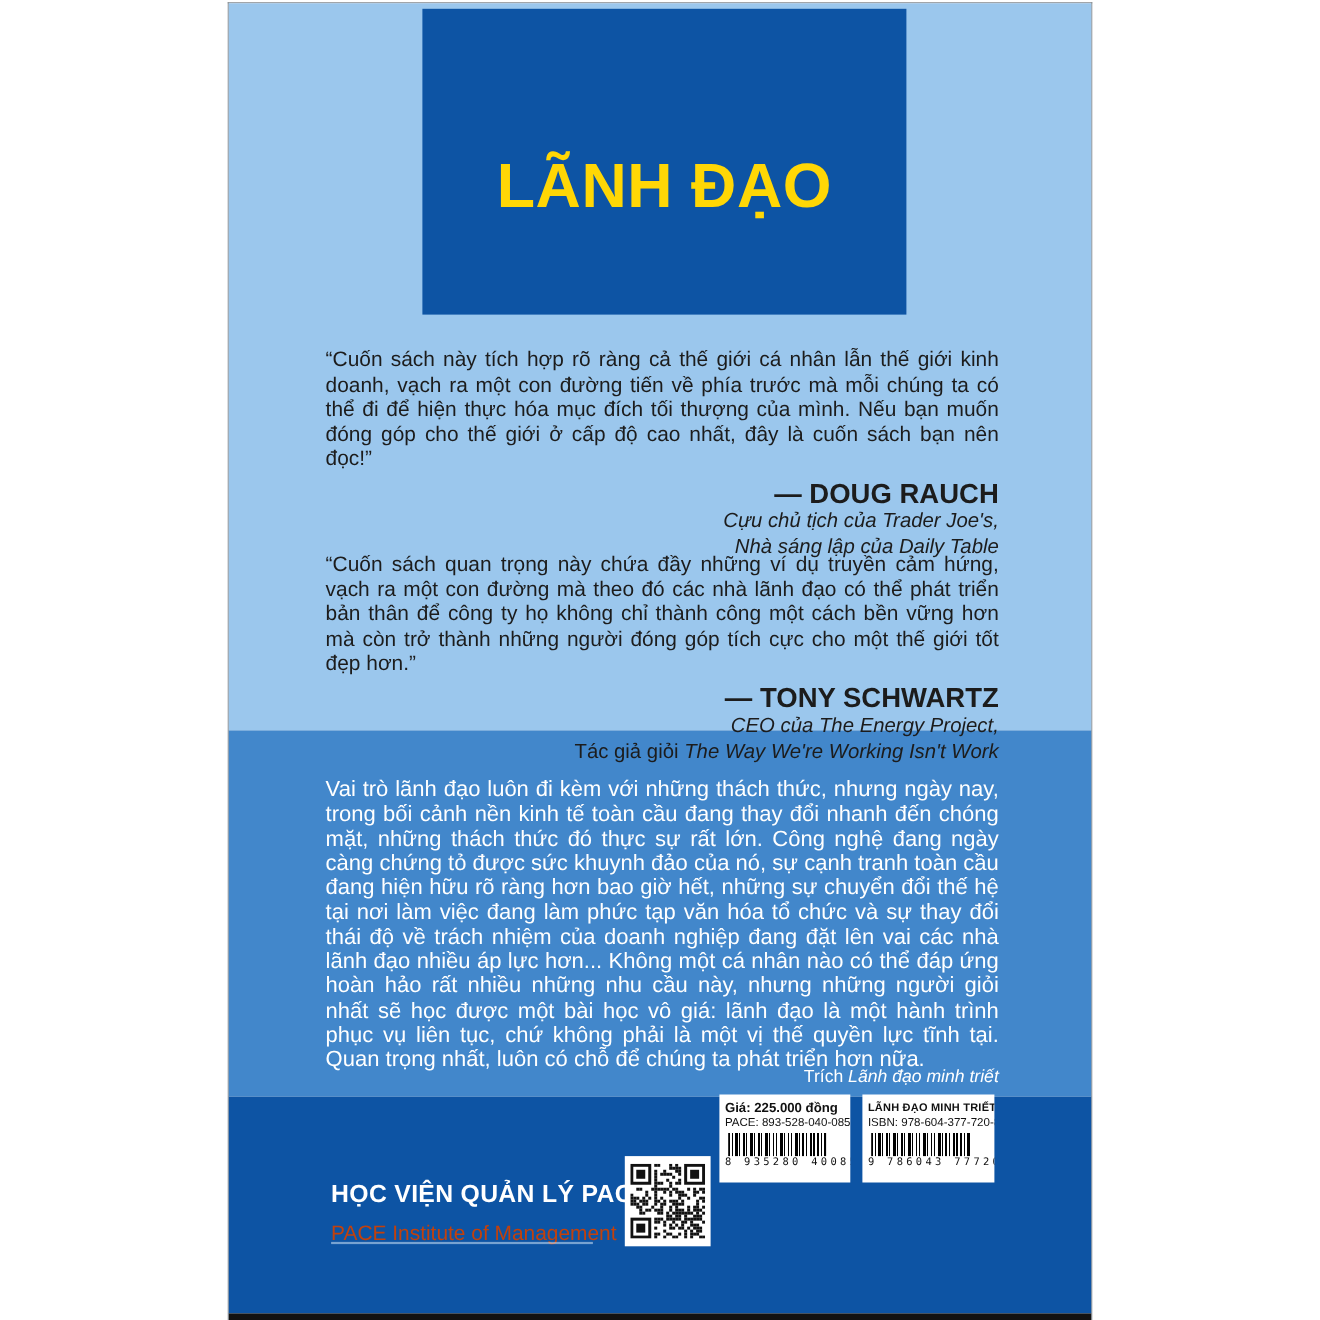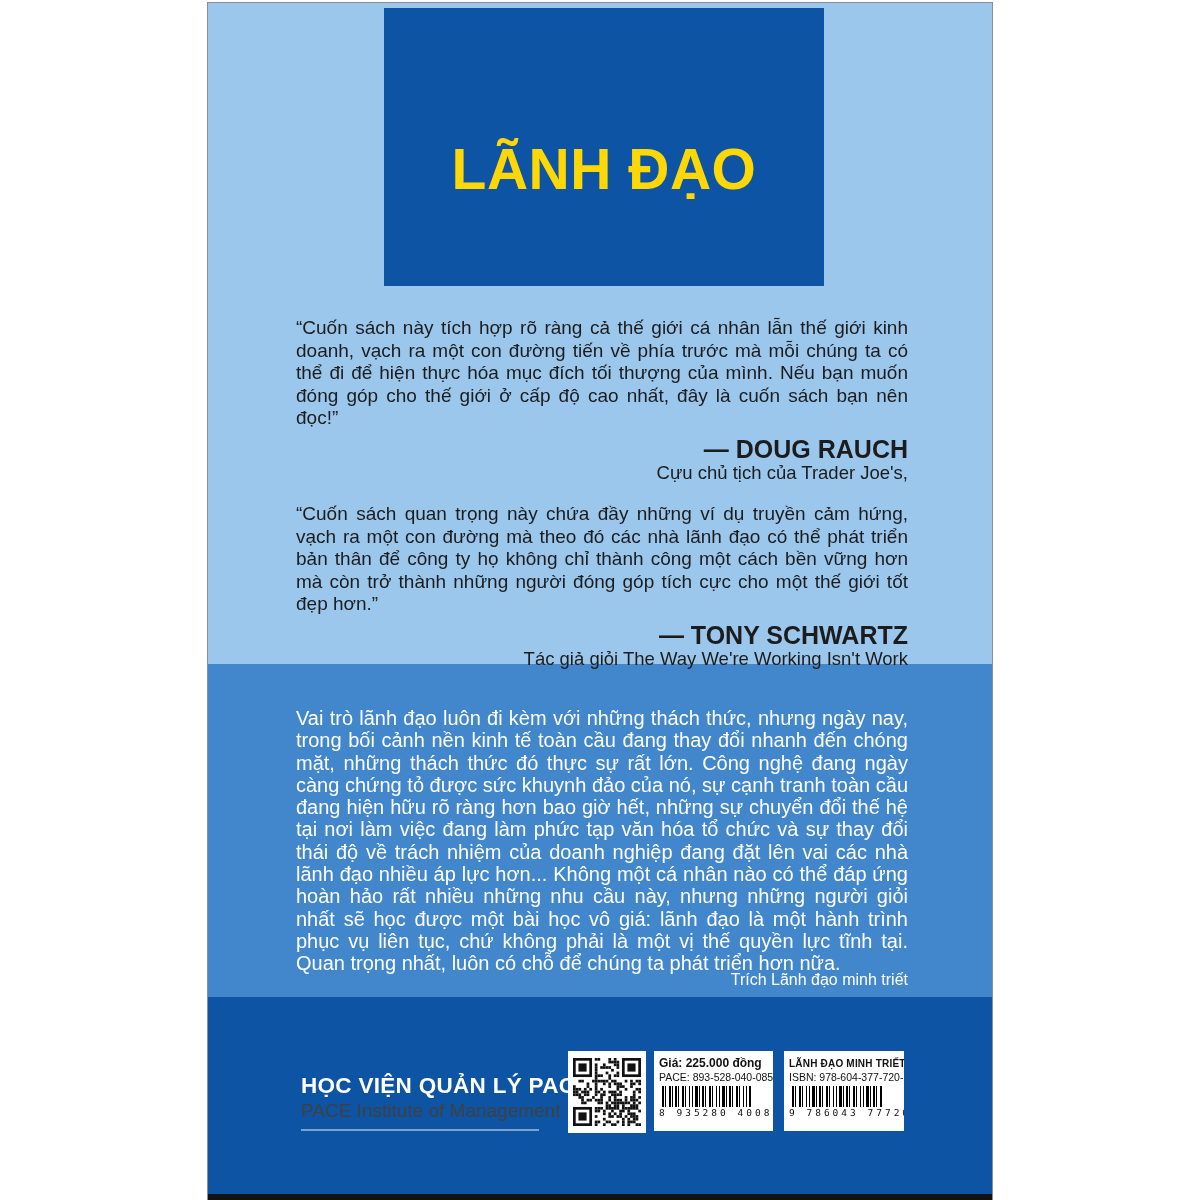--- a/index.html
+++ b/index.html
@@ -25,37 +25,37 @@
   .title-line{color:var(--title-yellow);font-weight:bold;font-size:57px;line-height:89px;
     letter-spacing:0.5px;white-space:nowrap;}
 
   .quote-block{position:absolute;left:88px;width:612px;color:var(--quote-text);}
   .q1{top:314px;}
   .q2{top:500px;}
   .quote-text{font-size:19px;line-height:22.5px;text-align:justify;}
   .attr{text-align:right;margin-top:7px;}
   .attr-name{font-weight:bold;font-size:25px;line-height:24px;}
   .attr-sub{font-size:18.5px;line-height:24px;}
-  .italic{text-align:right;}
+  .italic{font-style:italic;text-align:right;}
 
   .body-para{position:absolute;left:88px;top:704px;width:612px;color:var(--white-text);
     font-size:20px;line-height:22.3px;text-align:justify;}
   .body-source{position:absolute;left:88px;top:968px;width:612px;color:var(--white-text);
     font-size:16px;text-align:right;}
 
   .publisher{position:absolute;left:93px;top:1070px;width:240px;text-align:center;color:#fff;}
   .publisher-vi{font-weight:bold;font-size:22.5px;line-height:26px;letter-spacing:0.3px;white-space:nowrap;}
-  .publisher-en{font-size:19px;line-height:24px;color:#404040;white-space:nowrap;}
+  .publisher-en{font-size:19px;line-height:24px;color:#c2410c;white-space:nowrap;margin-top:11px;}
   .publisher-rule{position:absolute;left:93px;top:1126px;width:238px;height:2px;background:rgba(210,228,245,0.55);}
 
   .qr-box{position:absolute;left:360px;top:1048px;width:78px;height:82px;background:#fff;
     display:flex;align-items:center;justify-content:center;}
   .qr-box svg{width:68px;height:68px;}
 
-  .bc-box{position:absolute;top:1048px;height:80px;background:#fff;padding:5px 19px 3px 5px;
+  .bc-box{position:absolute;top:992px;height:80px;background:#fff;padding:5px 19px 3px 5px;
     text-align:center;color:#111;overflow:hidden;}
   .bc-price{left:446px;width:119px;}
   .bc-isbn{left:576px;width:120px;}
   .bc-line1{font-weight:bold;font-size:12px;line-height:15px;white-space:nowrap;}
   .bc-isbn .bc-line1{font-size:10px;line-height:15px;letter-spacing:0.2px;}
   .bc-line2{font-size:10.5px;line-height:13px;white-space:nowrap;}
   .bars{height:28px;margin:2px 3px 0 3px;
     background:repeating-linear-gradient(90deg,
       #000 0 1.5px,#fff 1.5px 3px,#000 3px 4px,#fff 4px 6.5px,
       #000 6.5px 9px,#fff 9px 10px,#000 10px 11px,#fff 11px 13.5px);}
@@ -74,27 +74,29 @@
 
   <div class="title-box">
     <div class="title-line">LÃNH ĐẠO</div>
   </div>
 
   <div class="quote-block q1">
     <div class="quote-text">“Cuốn sách này tích hợp rõ ràng cả thế giới cá nhân lẫn thế giới kinh doanh, vạch ra một con đường tiến về phía trước mà mỗi chúng ta có thể đi để hiện thực hóa mục đích tối thượng của mình. Nếu bạn muốn đóng góp cho thế giới ở cấp độ cao nhất, đây là cuốn sách bạn nên đọc!”</div>
     <div class="attr">
       <div class="attr-name">— DOUG RAUCH</div>
       <div class="attr-sub italic">Cựu chủ tịch của Trader Joe's,</div>
+      <div class="attr-sub italic">Nhà sáng lập của Daily Table</div>
     </div>
   </div>
 
   <div class="quote-block q2">
     <div class="quote-text">“Cuốn sách quan trọng này chứa đầy những ví dụ truyền cảm hứng, vạch ra một con đường mà theo đó các nhà lãnh đạo có thể phát triển bản thân để công ty họ không chỉ thành công một cách bền vững hơn mà còn trở thành những người đóng góp tích cực cho một thế giới tốt đẹp hơn.”</div>
     <div class="attr">
       <div class="attr-name">— TONY SCHWARTZ</div>
+      <div class="attr-sub italic">CEO của The Energy Project,</div>
       <div class="attr-sub"><span>Tác giả giỏi </span><span class="italic">The Way We're Working Isn't Work</span></div>
     </div>
   </div>
 
   <div class="body-para">Vai trò lãnh đạo luôn đi kèm với những thách thức, nhưng ngày nay, trong bối cảnh nền kinh tế toàn cầu đang thay đổi nhanh đến chóng mặt, những thách thức đó thực sự rất lớn. Công nghệ đang ngày càng chứng tỏ được sức khuynh đảo của nó, sự cạnh tranh toàn cầu đang hiện hữu rõ ràng hơn bao giờ hết, những sự chuyển đổi thế hệ tại nơi làm việc đang làm phức tạp văn hóa tổ chức và sự thay đổi thái độ về trách nhiệm của doanh nghiệp đang đặt lên vai các nhà lãnh đạo nhiều áp lực hơn... Không một cá nhân nào có thể đáp ứng hoàn hảo rất nhiều những nhu cầu này, nhưng những người giỏi nhất sẽ học được một bài học vô giá: lãnh đạo là một hành trình phục vụ liên tục, chứ không phải là một vị thế quyền lực tĩnh tại. Quan trọng nhất, luôn có chỗ để chúng ta phát triển hơn nữa.</div>
   <div class="body-source"><span>Trích </span><span class="italic">Lãnh đạo minh triết</span></div>
 
   <div class="publisher">
     <div class="publisher-vi">HỌC VIỆN QUẢN LÝ PACE</div>
     <div class="publisher-en">PACE Institute of Management</div>

